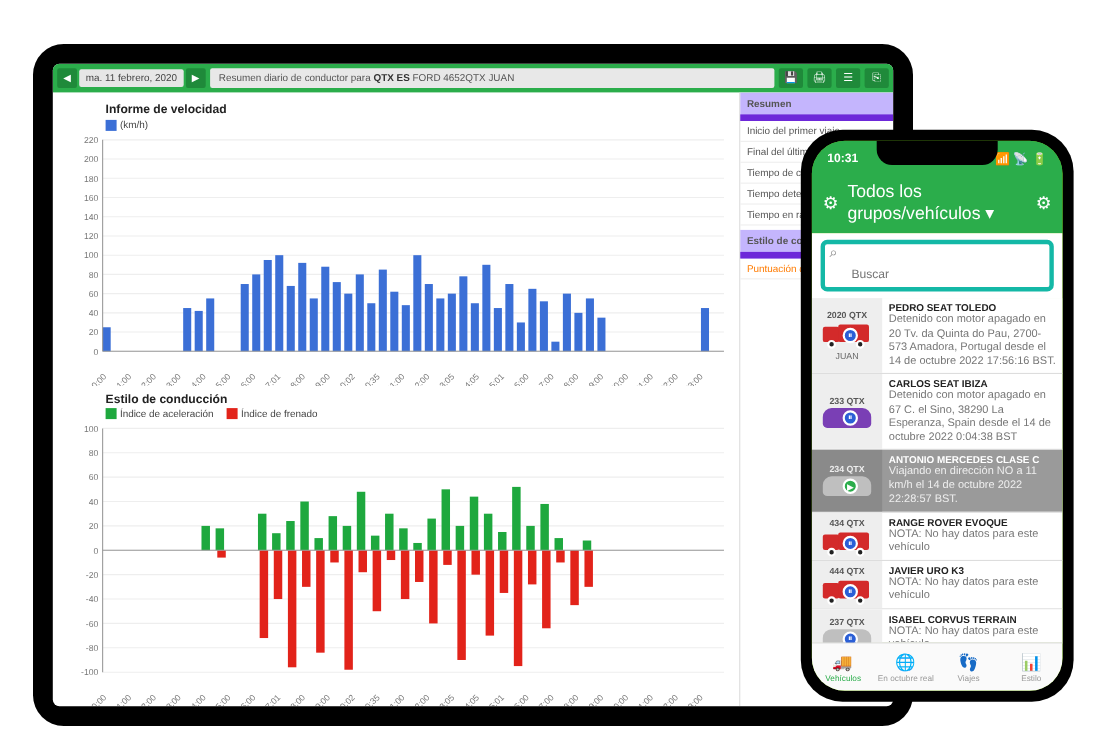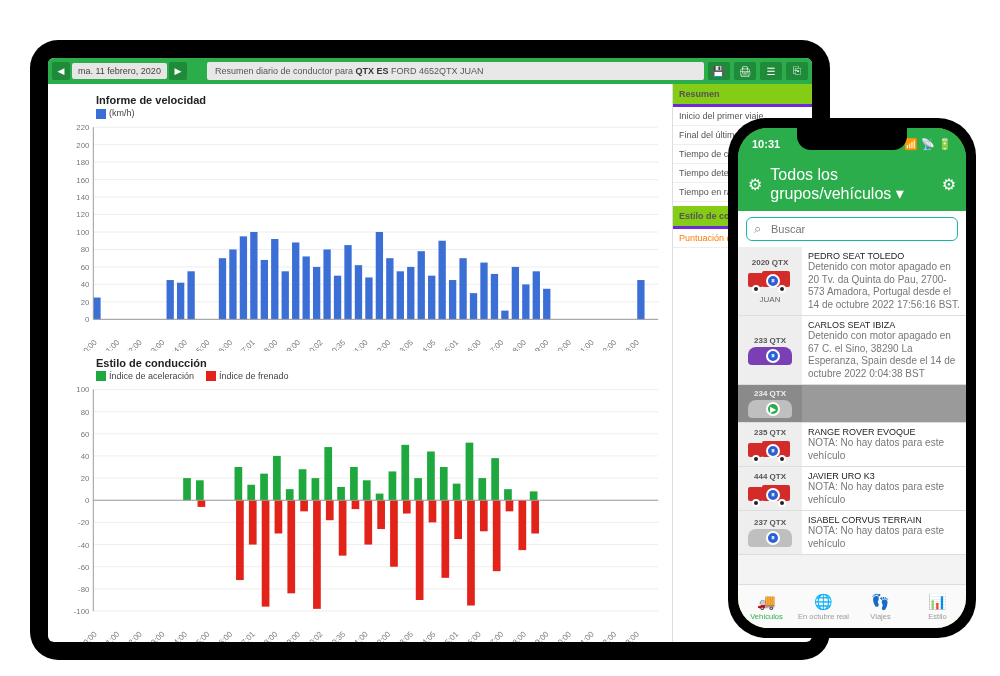--- a/index.html
+++ b/index.html
@@ -5,28 +5,28 @@
 *{margin:0;padding:0;box-sizing:border-box;font-family:-apple-system,BlinkMacSystemFont,"Segoe UI",Arial,sans-serif}
 body{background:#fff;width:1000px;height:676px;position:relative}
 
 
 .tablet{position:absolute;left:30px;top:40px;width:800px;height:620px;background:#000;border-radius:28px;padding:18px}
 .tablet-screen{width:100%;height:100%;background:#fff;border-radius:6px;overflow:hidden;display:flex;flex-direction:column}
 
 .topbar{height:26px;background:#2bad4b;display:flex;align-items:center;padding:0 4px;gap:2px;font-size:10px;color:#fff}
 .topbar .nav-btn{width:18px;height:18px;background:#1f8a3a;border-radius:2px;display:flex;align-items:center;justify-content:center;cursor:pointer;font-size:9px}
 .topbar .date-cell{background:#e6e6e6;color:#444;padding:3px 6px;border-radius:2px;font-size:9px}
-.topbar .title{color:#555;background:#e8e8e8;flex:1;padding:4px 8px;font-size:9px;margin-left:18px;border-radius:2px}
+.topbar .title{color:#555;background:#e8e8e8;flex:1;padding:4px 8px;font-size:9px;margin-left:2px;border-radius:2px}
 .topbar .title b{color:#333}
 .topbar .tool-btn{width:22px;height:18px;background:#1f8a3a;border-radius:2px;display:flex;align-items:center;justify-content:center;cursor:pointer;margin-left:2px}
 
 .body{flex:1;display:flex;overflow:hidden}
 .charts{flex:1;padding:8px 6px 4px 10px;overflow:hidden}
 .side{width:140px;border-left:1px solid #ddd;font-size:9px;color:#555}
-.side .hdr{background:#84cc16;padding:5px 6px;font-weight:bold;border-bottom:3px solid #6d28d9}
+.side .hdr{background:#c4b5fd;padding:5px 6px;font-weight:bold;border-bottom:6px solid #6d28d9}
 .side .row{padding:4px 6px;border-bottom:1px solid #eee;white-space:nowrap;overflow:hidden;text-overflow:ellipsis}
 .side .orange{color:#ff7b00}
 
 .chart-title{font-size:11px;font-weight:bold;color:#222;margin:2px 0 2px 38px}
 .legend{font-size:9px;color:#444;margin-left:38px;margin-bottom:2px;display:flex;gap:12px;align-items:center}
 .legend .sw{display:inline-block;width:10px;height:10px;margin-right:3px;vertical-align:middle}
 
 .chart{position:relative;height:230px}
 .chart svg{width:100%;height:100%}
 .axis-line{stroke:#999;stroke-width:1}
@@ -38,33 +38,33 @@
 
 
 .phone{position:absolute;right:24px;top:118px;width:248px;height:520px;background:#000;border-radius:38px;padding:10px}
 .phone-screen{width:100%;height:100%;background:#84cc16;border-radius:30px;overflow:hidden;display:flex;flex-direction:column;position:relative}
 .notch{position:absolute;top:0;left:50%;transform:translateX(-50%);width:110px;height:22px;background:#000;border-radius:0 0 14px 14px;z-index:5}
 .status{height:32px;background:#2bad4b;display:flex;align-items:center;justify-content:space-between;padding:0 14px;color:#fff;font-size:11px;font-weight:600}
 .ph-header{background:#2bad4b;padding:6px 10px 8px;display:flex;align-items:center;gap:8px;color:#fff}
 .ph-header .filter-icn,.ph-header .gear-icn{font-size:16px;cursor:pointer}
 .ph-header .grp{flex:1;font-size:16px;cursor:pointer}
 .ph-search{padding:6px 8px;background:#fff}
-.ph-search input{width:100%;padding:5px 8px 5px 24px;border:1px solid #14b8a6;border-radius:6px;font-size:11px;background:#fff}
+.ph-search input{width:100%;padding:22px 8px 5px 24px;border:4px solid #14b8a6;border-radius:6px;font-size:11px;background:#fff}
 .ph-search-wrap{position:relative}
 .ph-search-wrap::before{content:"⌕";position:absolute;left:8px;top:4px;color:#888;font-size:13px}
 
 .vlist{flex:1;overflow:hidden;background:#f3f3f3}
 .vitem{display:flex;border-bottom:1px solid #ddd;background:#fff}
 .vitem.sel{background:#9a9a9a;color:#fff}
 .vitem.sel .meta,.vitem.sel .plate{color:#eee}
 .vimg{width:64px;display:flex;flex-direction:column;align-items:center;justify-content:center;gap:2px;background:#eee;padding:4px 0}
 .vitem.sel .vimg{background:#8a8a8a}
 .plate{font-size:8px;font-weight:bold;color:#555}
 .vinfo{flex:1;padding:4px 6px}
-.vname{font-size:9px;font-weight:normal;color:#222}
+.vname{font-size:9px;font-weight:bold;color:#222}
 .vitem.sel .vname{color:#fff}
 .meta{font-size:10px;color:#777;line-height:1.25}
 .drv{font-size:8px;color:#666;margin-top:2px}
 
 .tabbar{height:44px;border-top:1px solid #ddd;display:flex;background:#fafafa}
 .tab{flex:1;display:flex;flex-direction:column;align-items:center;justify-content:center;font-size:7.5px;color:#9a9a9a;cursor:pointer;gap:1px}
 .tab.active{color:#2bad4b}
 .tab-icn{font-size:15px}
 
 
@@ -377,24 +377,28 @@
         </div>
         <div class="vitem sel">
     <div class="vimg">
       <div class="plate">234 QTX</div>
       <div class="car grey">
               <div class="body"></div>
               <div class="stat-dot stat-go" style="top:2px">▶</div>
             </div>
 
     </div>
+    <div class="vinfo">
+      <div class="vname">ANTONIO MERCEDES CLASE C</div>
+      <div class="meta">Viajando en dirección NO a 11 km/h el 14 de octubre 2022 22:28:57 BST.</div>
+    </div>
         </div>
         <div class="vitem">
     <div class="vimg">
-      <div class="plate">235 QTX</div>
+      <div class="plate">434 QTX</div>
       <div class="truck red">
               <div class="cab"></div>
               <div class="box"></div>
               <div class="wheel" style="left:4px"></div>
               <div class="wheel" style="left:30px"></div>
               <div class="stat-dot stat-stop">⏸</div>
             </div>
 
     </div>
     <div class="vinfo">

